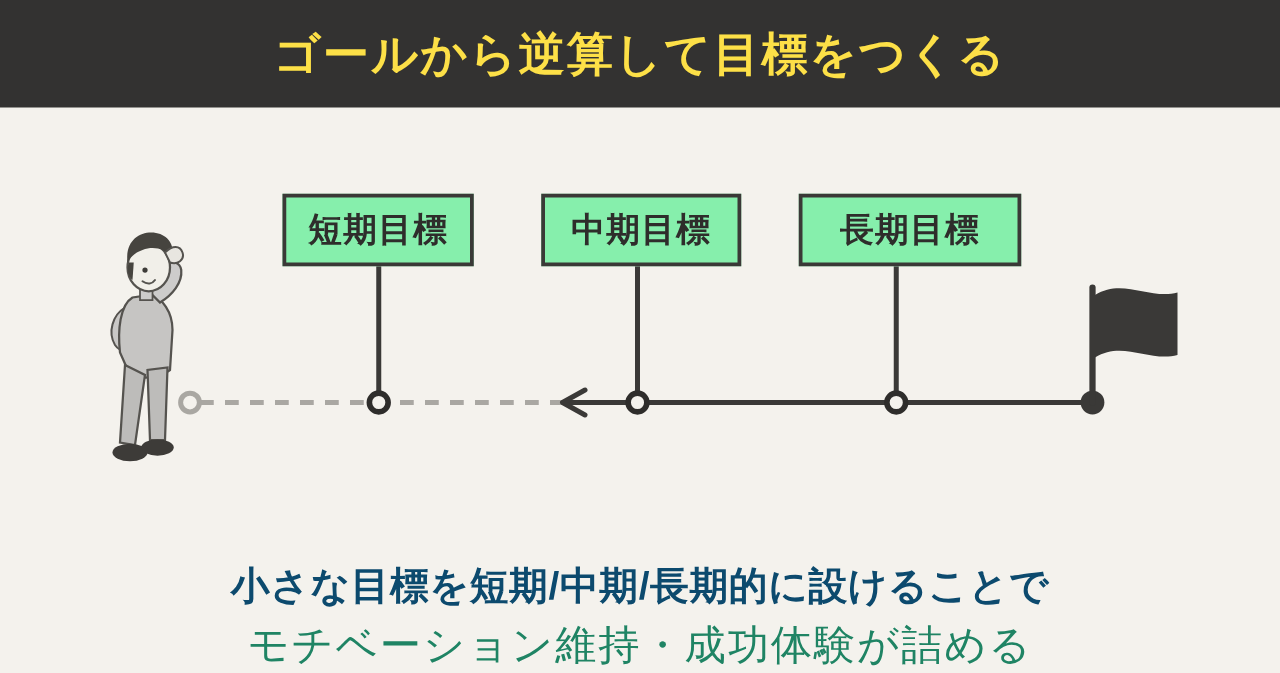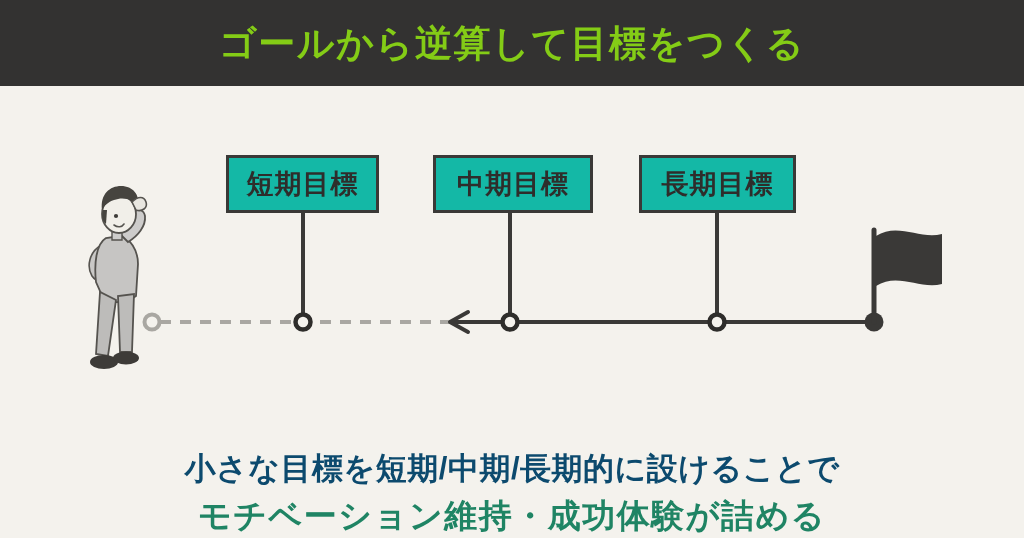--- a/index.html
+++ b/index.html
@@ -21,21 +21,21 @@
     left: 0;
     top: 0;
     width: 1024px;
     height: 86px;
     background: #333231;
     display: flex;
     align-items: center;
     justify-content: center;
   }
   .header-title {
-    color: #84cc16;
+    color: #fde047;
     font-size: 37px;
     font-weight: bold;
     letter-spacing: 1.5px;
     line-height: 1;
     white-space: nowrap;
   }
 
   
   .canvas {
     position: absolute;
@@ -50,58 +50,58 @@
     top: 0;
     width: 1024px;
     height: 452px;
     display: block;
   }
 
   
   .node-box {
     position: absolute;
     box-sizing: border-box;
-    background: #14b8a6;
+    background: #86efac;
     border: 3px solid #3a3937;
     height: 58px;
     display: flex;
     align-items: center;
     justify-content: center;
   }
   .node-box .node-label {
     font-size: 27px;
     font-weight: bold;
     color: #2e2d2b;
     letter-spacing: 1px;
     line-height: 1;
     white-space: nowrap;
   }
   #node-box-0 { left: 226px; top: 69px; width: 153px; }
   #node-box-1 { left: 433px; top: 69px; width: 160px; }
-  #node-box-2 { left: 639px; top: 69px; width: 157px; }
+  #node-box-2 { left: 639px; top: 69px; width: 178px; }
 
   
   .caption {
     position: absolute;
     left: 0;
     top: 362px;
     width: 1024px;
     text-align: center;
   }
   .caption-line1 {
     font-size: 31px;
     font-weight: bold;
     color: #0c4a6e;
     letter-spacing: 0.5px;
     line-height: 1.35;
     white-space: nowrap;
   }
   .caption-line2 {
     font-size: 33px;
-    font-weight: bold;
+    font-weight: normal;
     color: #1f8464;
     letter-spacing: 1.5px;
     line-height: 1.35;
     margin-top: 4px;
     white-space: nowrap;
   }
 </style>
 </head>
 <body>
 

